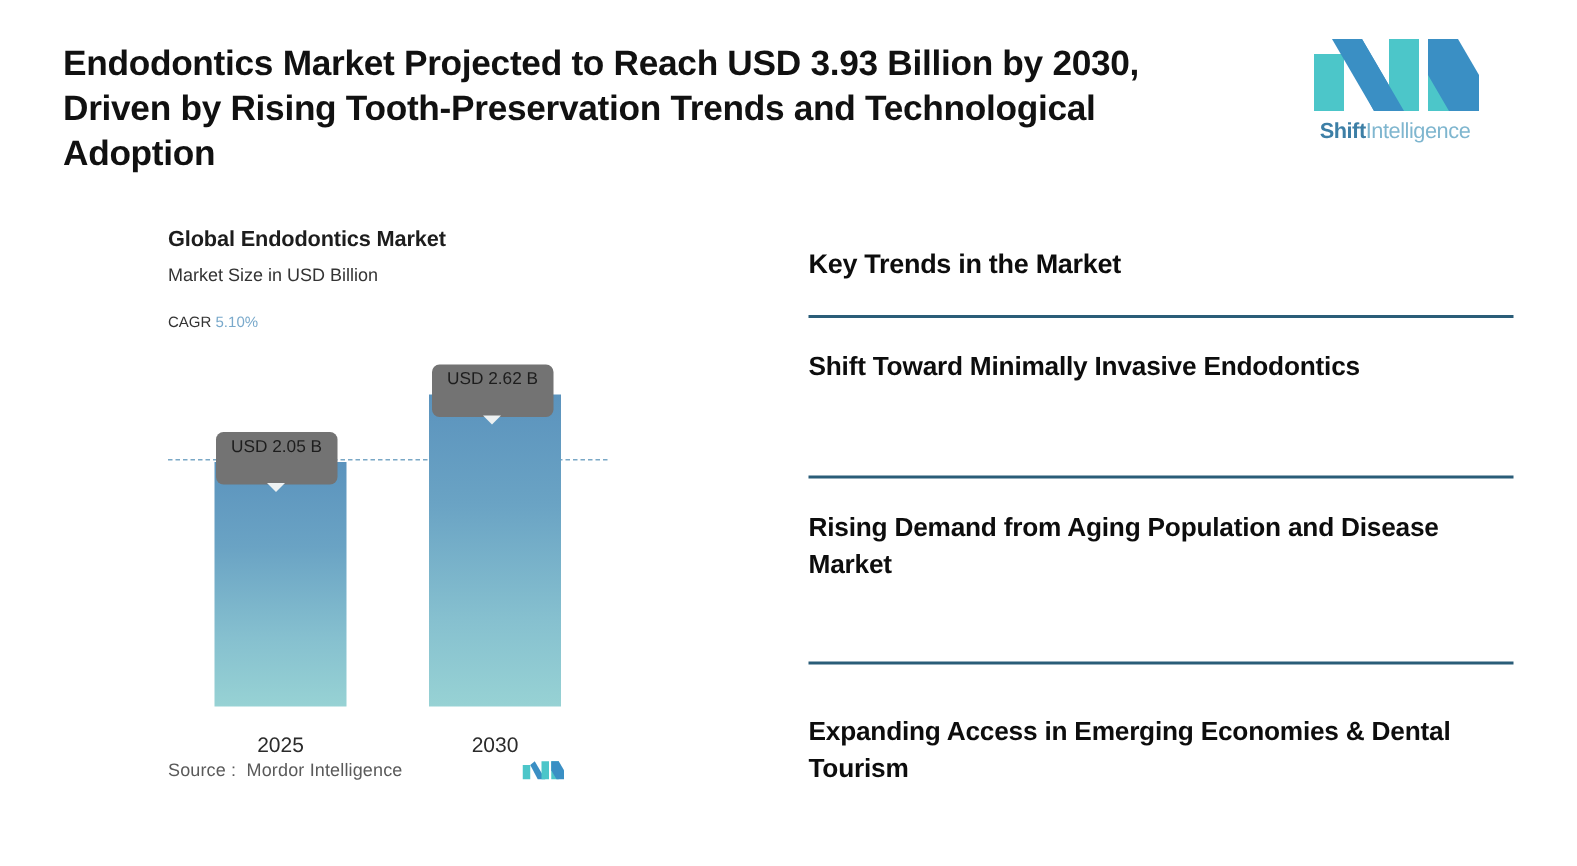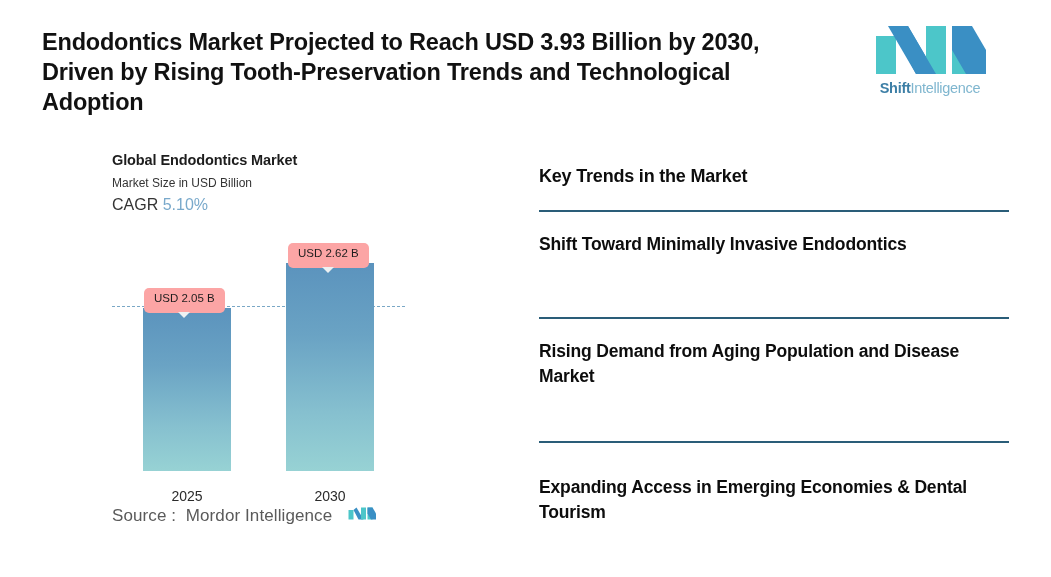--- a/index.html
+++ b/index.html
@@ -69,22 +69,22 @@
     font-weight: bold;
     color: #1d1d1d;
     letter-spacing: -0.1px;
   }
   .chart-subtitle {
     margin-top: 8px;
     font-size: 12px;
     color: #343434;
   }
   .chart-cagr {
-    margin-top: 6px;
-    font-size: 16px;
+    margin-top: 20px;
+    font-size: 10px;
     color: #343434;
   }
   .chart-cagr .pct { color: #79a9cb; }
 
   .plot {
     position: absolute;
     left: 0;
     top: 0;
     width: 300px;
     height: 380px;
@@ -118,23 +118,23 @@
     font-size: 14px;
     color: #2b2b2b;
     z-index: 3;
   }
   .xlabel.x1 { left: 31px; }
   .xlabel.x2 { left: 174px; }
 
   .pill {
     position: absolute;
     z-index: 4;
-    background: #fca5a5;
+    background: #737373;
     border-radius: 5px;
-    padding: 4px 10px 9px;
+    padding: 4px 10px 19px;
     font-size: 11.5px;
     color: #1d1d1d;
     white-space: nowrap;
   }
   .pill::after {
     content: "";
     position: absolute;
     left: 50%;
     bottom: -5px;
     margin-left: -6px;
@@ -150,21 +150,21 @@
     position: absolute;
     left: 0px;
     top: 352px;
     width: 300px;
     height: 22px;
   }
   .source-text {
     position: absolute;
     left: 0;
     top: 2px;
-    font-size: 17px;
+    font-size: 12px;
     color: #5a5a5a;
     letter-spacing: 0.1px;
   }
   .source-mark {
     position: absolute;
     left: 236px;
     top: 1px;
     width: 28px;
     height: 17px;
   }

